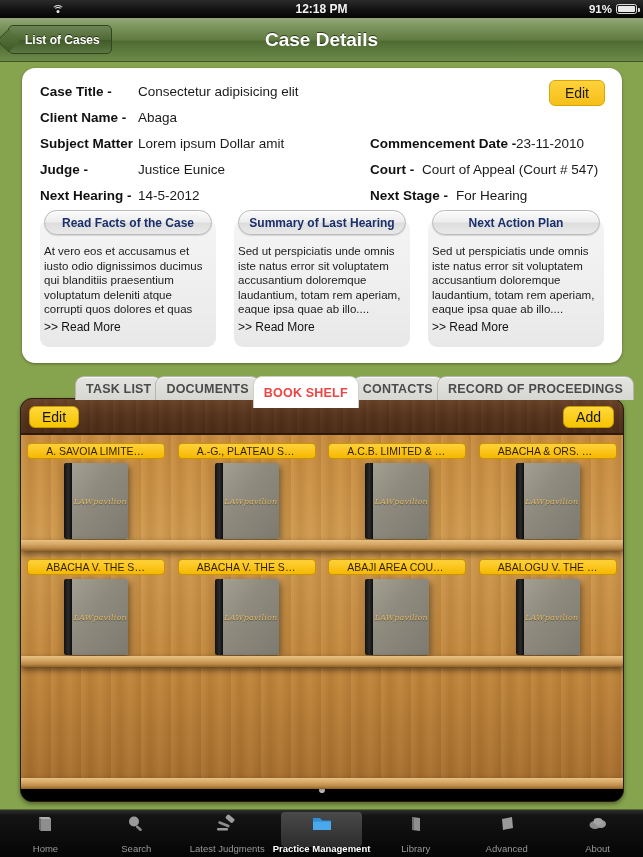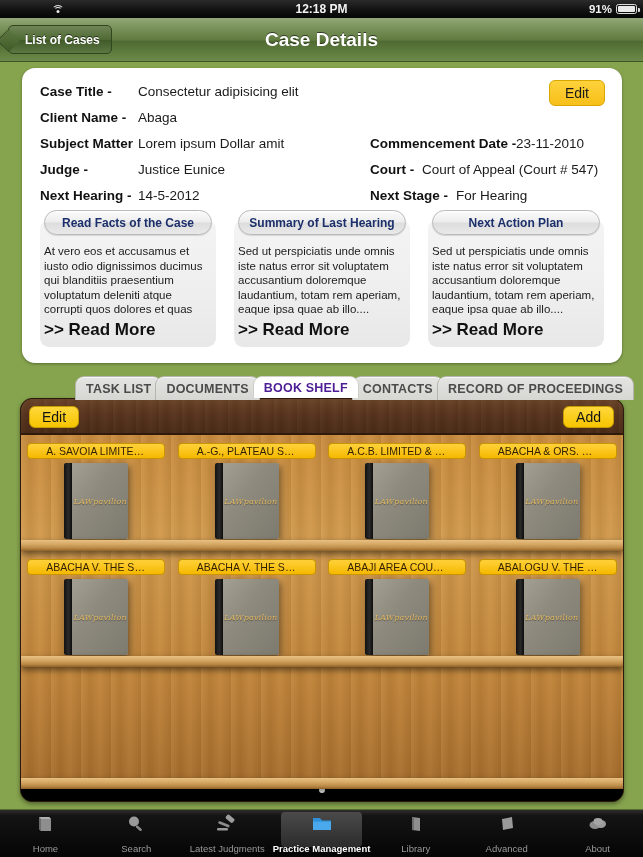--- a/index.html
+++ b/index.html
@@ -167,21 +167,21 @@
   }
   .panel-body {
     position: relative; z-index: 2;
     margin-top: 9px; padding: 0 4px;
     font-size: 11.5px; line-height: 14.5px; color: #1b1b1b;
     height: 73px; overflow: hidden;
   }
   .panel-more {
     position: relative; z-index: 2;
     margin-top: 3px; padding: 0 4px;
-    font-size: 17px; font-weight: bold; color: #111;
+    font-size: 12px; font-weight: normal; color: #111;
     cursor: pointer;
   }
 
   
   #tabstrip {
     position: absolute; left: 28px; top: 376px;
     display: flex; align-items: flex-start;
     z-index: 6;
     margin-left: 47px;
   }
@@ -195,24 +195,24 @@
     border-radius: 9px 9px 0 0;
     border: 1px solid #b5b5ad;
     border-bottom: none;
     margin-right: -7px;
     cursor: pointer;
     position: relative;
     box-shadow: inset 0 1px 0 rgba(255,255,255,.7);
   }
   .tab.active {
     background: #ffffff;
-    color: #4c1d95;
+    color: #ef4444;
     z-index: 5;
     border-color: #cfcfc8;
-    height: 22px;
+    height: 32px;
   }
 
   
   #shelf-wrap {
     position: absolute; left: 20px; top: 398px;
     width: 604px; height: 404px;
     border-radius: 12px;
     overflow: hidden;
     background: #120a04;
     box-shadow: 0 2px 4px rgba(0,0,0,.4);

